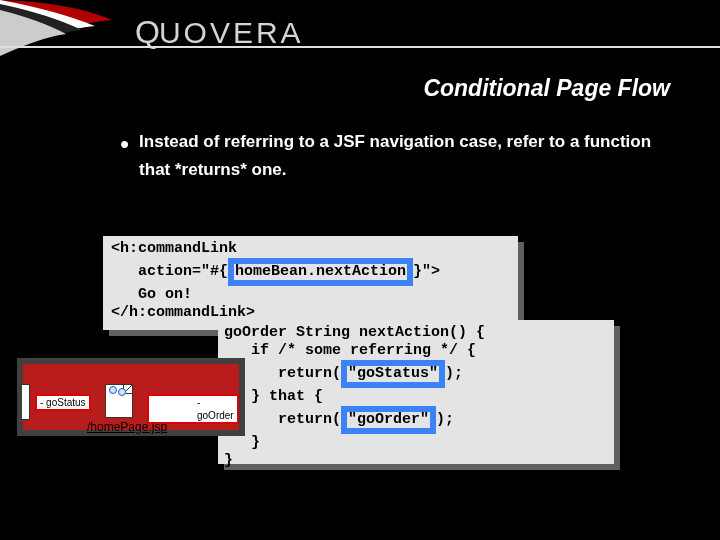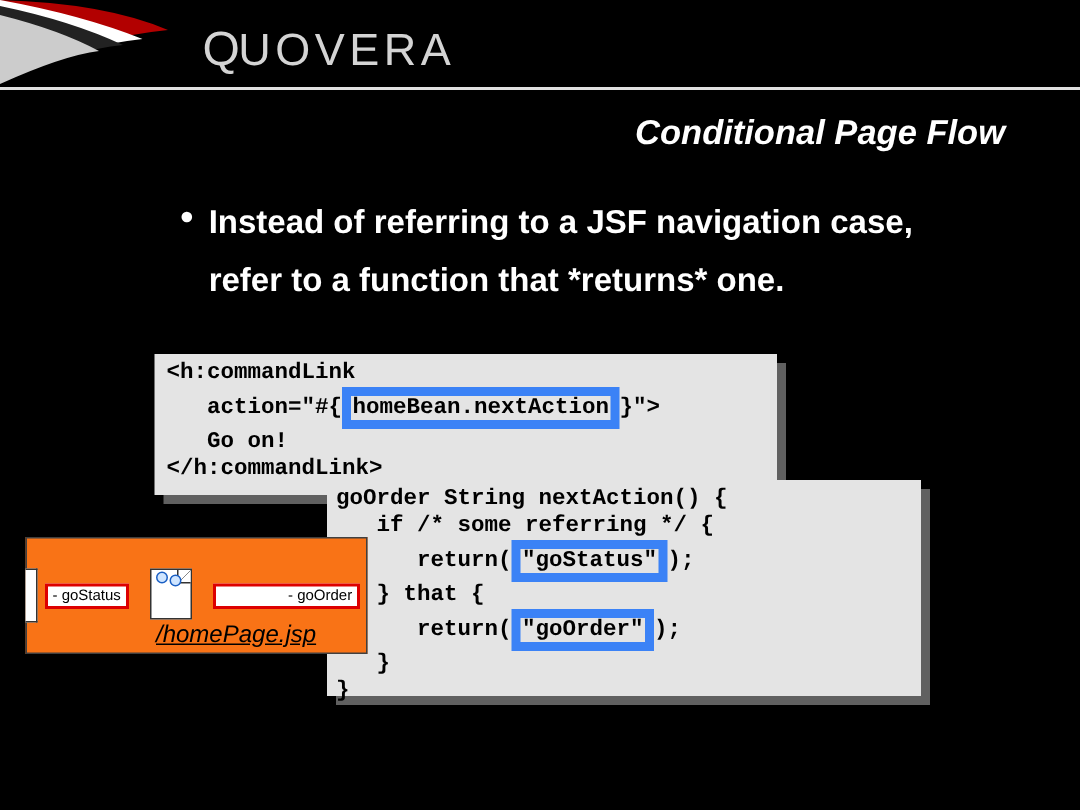--- a/index.html
+++ b/index.html
@@ -8,21 +8,21 @@
     height: 540px;
     background: #000;
     color: #fff;
     font-family: Verdana, Arial, sans-serif;
     position: relative;
     overflow: hidden;
   }
   
   .header {
     width: 100%;
-    height: 60px;
+    height: 48px;
     position: relative;
   }
   .header-bottom-line {
     position: absolute;
     left: 0; right: 0; bottom: 0;
     height: 2px;
     background: #e0e0e0;
   }
   .swoosh {
     position: absolute;
@@ -76,23 +76,23 @@
     display: flex;
     align-items: flex-start;
   }
   .bullet-dot {
     font-size: 26px;
     line-height: 32px;
     margin-right: 10px;
   }
   .bullet-text {
     font-family: Verdana, sans-serif;
-    font-size: 22px;
-    font-weight: bold;
-    line-height: 39px;
+    font-size: 17px;
+    font-weight: bold;
+    line-height: 28px;
   }
   
   .codebox1 {
     position: absolute;
     top: 236px;
     left: 103px;
     width: 415px;
     height: 94px;
     background: #e4e4e4;
     color: #000;
@@ -137,22 +137,22 @@
     width: 396px; height: 144px;
     background: #606060;
   }
   
   .diagram {
     position: absolute;
     top: 358px;
     left: 17px;
     width: 228px;
     height: 78px;
-    background: #f97316;
-    border: 1px solid #404040;
+    background: #b91c1c;
+    border: 6px solid #404040;
   }
   .diag-page {
     position: absolute;
     width: 28px; height: 34px;
     background: #fff;
     border: 1px solid #333;
   }
   .diag-page::before {
     content: "";
     position: absolute;
@@ -184,26 +184,25 @@
     font-family: Arial, sans-serif;
     font-size: 10px;
     color: #000;
     padding: 0 3px;
     line-height: 13px;
   }
   .diag-label.l1 { top: 30px; left: 12px; }
   .diag-label.l2 { top: 30px; left: 124px; padding-left: 48px; }
   .diag-caption {
     position: absolute;
-    top: 56px; left: 86px;
-    font-family: Arial, sans-serif;
-    font-size: 16px;
+    top: 56px; left: 64px;
+    font-family: Arial, sans-serif;
+    font-size: 12px;
     color: #000;
     text-decoration: underline;
-    font-style: italic;
   }
   .diag-half-page-edge {
     position: absolute;
     left: -1px; top: 20px;
     width: 8px; height: 36px;
     border: 1px solid #333;
     border-left: none;
     background: #fff;
   }
 </style>

